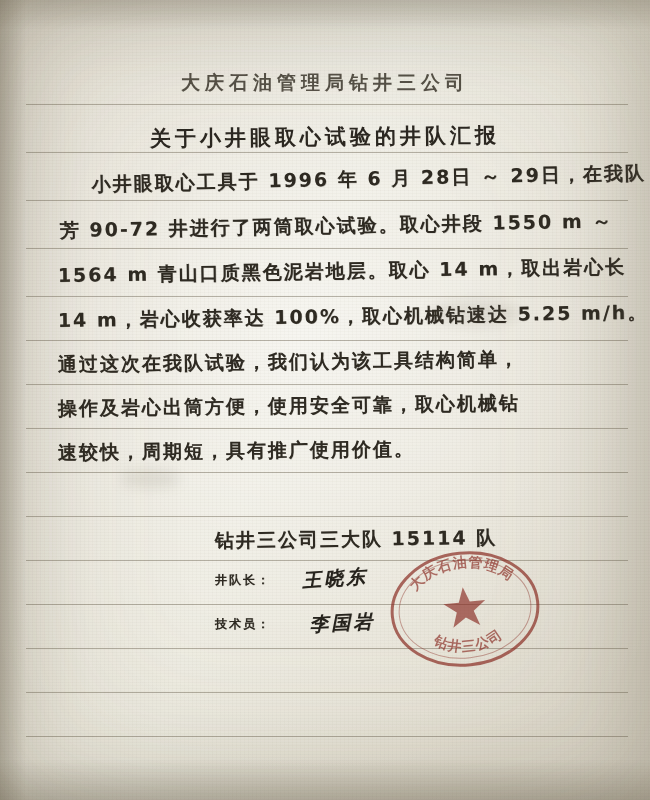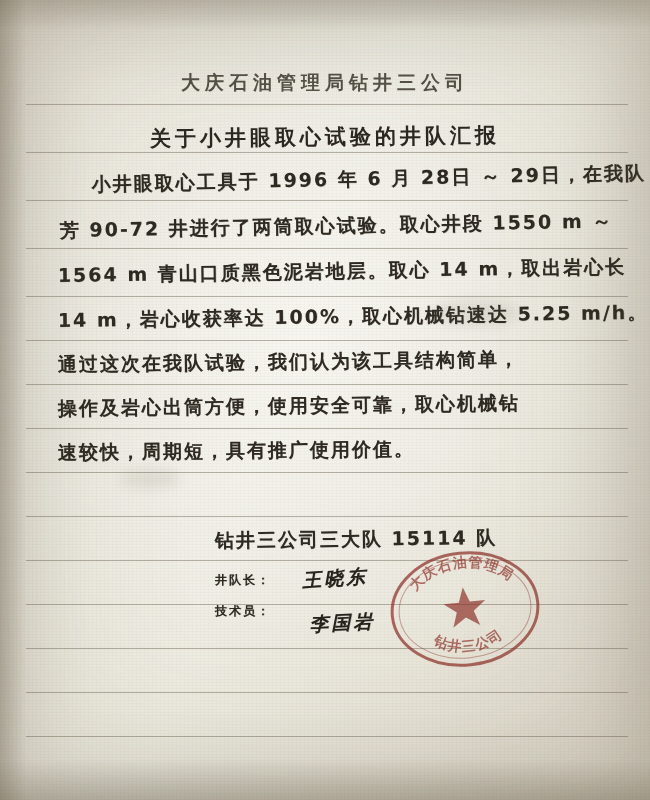--- a/index.html
+++ b/index.html
@@ -187,21 +187,21 @@
     <div class="hw line-text" style="left:58px;  top:308px; transform: rotate(-0.8deg);">14 m，岩心收获率达 100%，取心机械钻速达 5.25 m/h。</div>
     <div class="hw line-text" style="left:58px;  top:352px; transform: rotate(-0.7deg);">通过这次在我队试验，我们认为该工具结构简单，</div>
     <div class="hw line-text" style="left:58px;  top:396px; transform: rotate(-0.7deg);">操作及岩心出筒方便，使用安全可靠，取心机械钻</div>
     <div class="hw line-text" style="left:58px;  top:440px; transform: rotate(-0.6deg);">速较快，周期短，具有推广使用价值。</div>
 
     <div class="hw line-text" style="left:215px; top:528px; transform: rotate(-0.6deg);">钻井三公司三大队 15114 队</div>
 
     <div class="hw sig-label" style="left:215px; top:572px;">井队长：</div>
     <div class="hw sig-name" style="left:303px; top:568px; transform: rotate(-4deg);">王晓东</div>
 
-    <div class="hw sig-label" style="left:215px; top:603px;">技术员：</div>
+    <div class="hw sig-label" style="left:215px; top:616px;">技术员：</div>
     <div class="hw sig-name" style="left:310px; top:612px; transform: rotate(-3deg);">李国岩</div>
 
   </div>
 
   <div class="stamp">
     <svg width="155" height="120" viewBox="0 0 155 120" aria-hidden="true">
       <ellipse cx="77" cy="60" rx="73" ry="56" fill="none" stroke="#8a2b22" stroke-width="3" opacity="0.85"></ellipse>
       <ellipse cx="77" cy="60" rx="66" ry="49" fill="none" stroke="#8a2b22" stroke-width="1" opacity="0.5"></ellipse>
       <polygon points="77,38 82.5,53 98,53 85.5,62.5 90.5,77.5 77,68.5 63.5,77.5 68.5,62.5 56,53 71.5,53" fill="#8a2b22" opacity="0.8"></polygon>
       <path id="arcTop" d="M 20 62 A 57 44 0 0 1 134 62" fill="none"></path>

